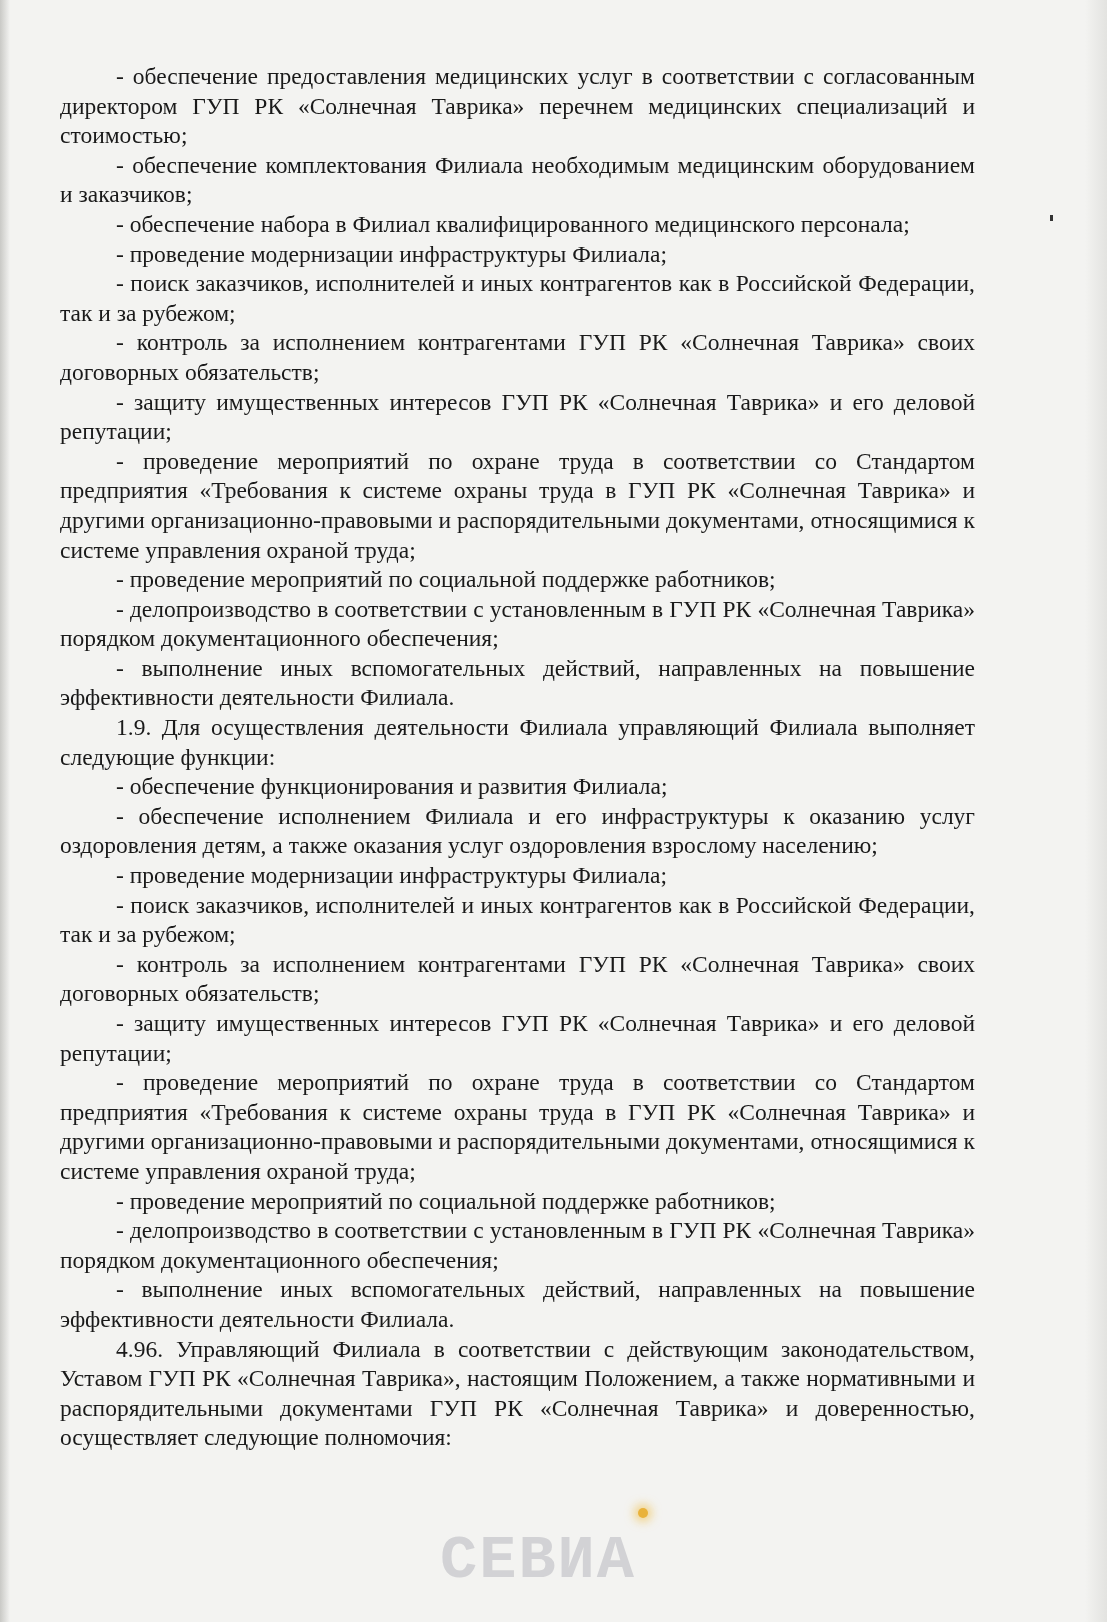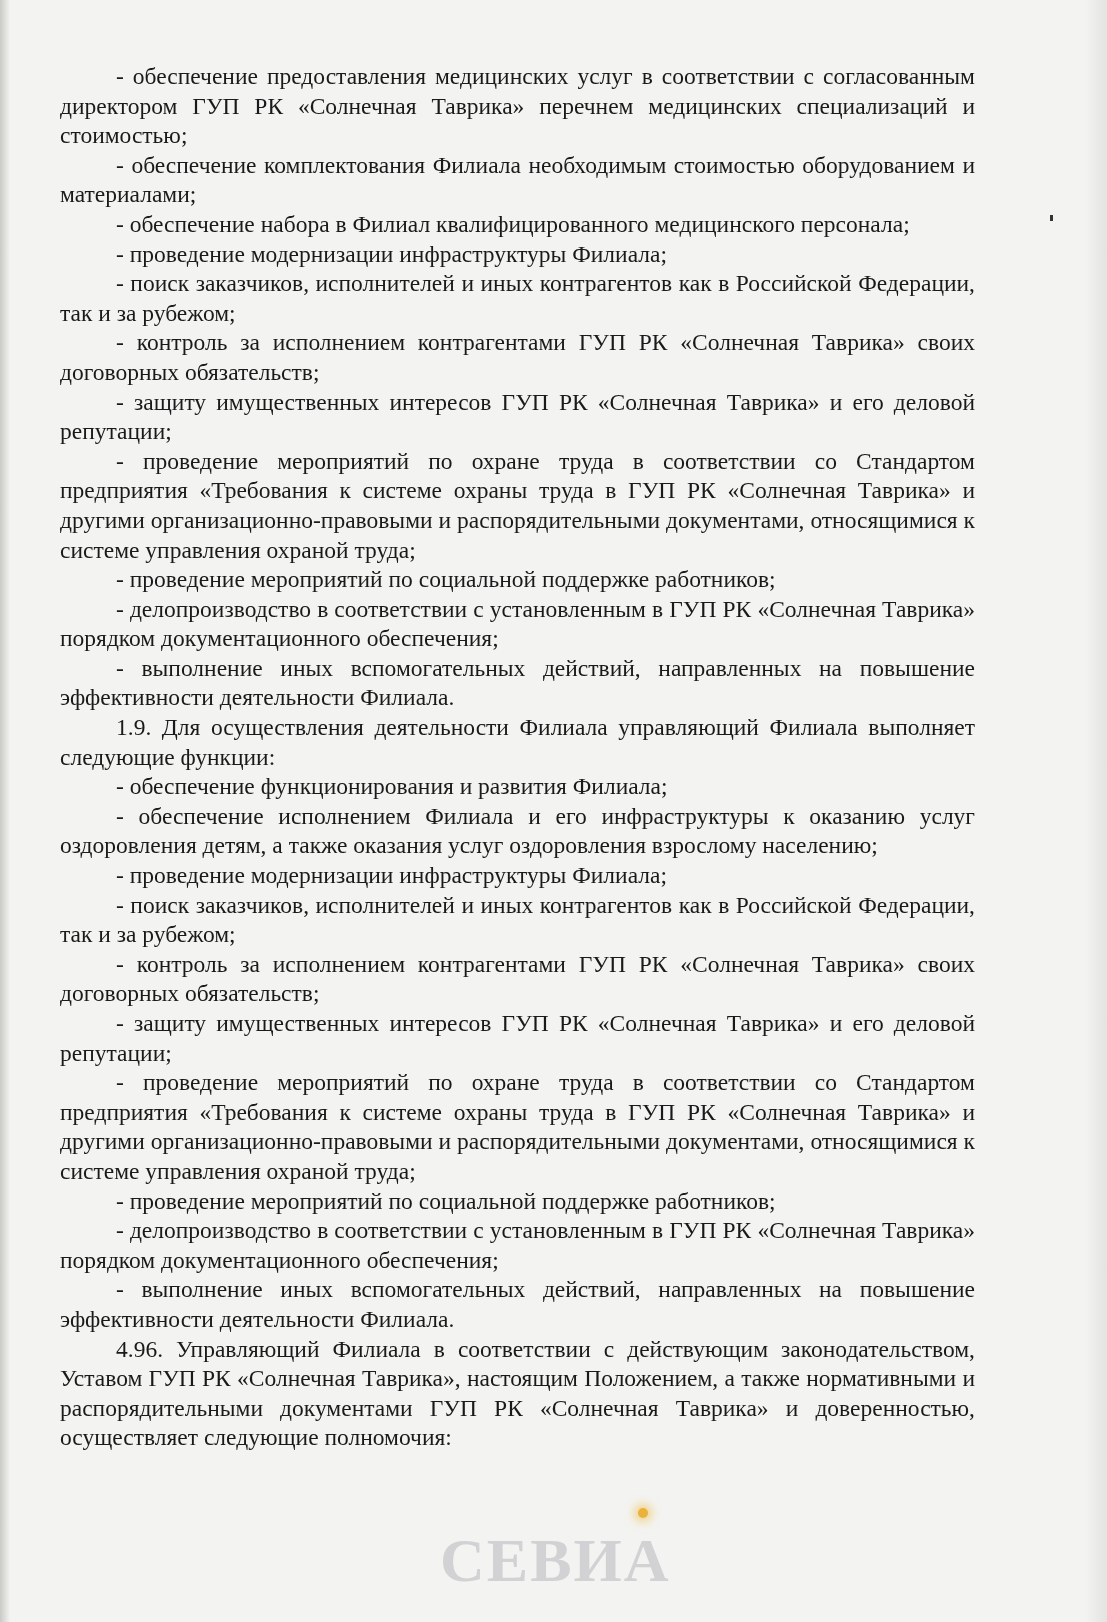--- a/index.html
+++ b/index.html
@@ -19,39 +19,39 @@
     background: linear-gradient(to left, #e3e3e0, #f3f3f1);
   }
   .page {
     position: absolute; left: 60px; top: 62px; width: 915px;
     font-size: 23.5px; line-height: 29.6px;
   }
   .p { margin: 0; text-align: justify; text-align-last: left; }
   .p.indent { text-indent: 56px; }
   .watermark {
     position: absolute; left: 440px; top: 1525px;
-    font-family: Liberation Serif, serif; font-size: 62px; letter-spacing: 2px;
+    font-family: Liberation Mono, monospace; font-size: 62px; letter-spacing: 2px;
     color: rgba(150,150,160,0.35); font-weight: bold;
   }
   .sun {
     position: absolute; left: 638px; top: 1508px; width: 10px; height: 10px;
     border-radius: 50%; background: #e9b23a; box-shadow: 0 0 10px 4px rgba(240,190,70,0.6);
   }
   .dot-mark { position:absolute; left: 1050px; top: 215px; width:3px; height:6px; background:#333; }
 </style>
 </head>
 <body>
 
 <div class="scan-edge-left"></div>
 <div class="scan-edge-right"></div>
 <div class="dot-mark"></div>
 
 <div class="page" id="page">
     <p class="p indent">- обеспечение предоставления медицинских услуг в соответствии с согласованным директором ГУП РК «Солнечная Таврика» перечнем медицинских специализаций и стоимостью;</p>
-    <p class="p indent">- обеспечение комплектования Филиала необходимым стоимостью оборудованием и материалами;</p>
+    <p class="p indent">- обеспечение комплектования Филиала необходимым медицинским оборудованием и заказчиков;</p>
     <p class="p indent">- обеспечение набора в Филиал квалифицированного медицинского персонала;</p>
     <p class="p indent">- проведение модернизации инфраструктуры Филиала;</p>
     <p class="p indent">- поиск заказчиков, исполнителей и иных контрагентов как в Российской Федерации, так и за рубежом;</p>
     <p class="p indent">- контроль за исполнением контрагентами ГУП РК «Солнечная Таврика» своих договорных обязательств;</p>
     <p class="p indent">- защиту имущественных интересов ГУП РК «Солнечная Таврика» и его деловой репутации;</p>
     <p class="p indent">- проведение мероприятий по охране труда в соответствии со Стандартом предприятия «Требования к системе охраны труда в ГУП РК «Солнечная Таврика» и другими организационно-правовыми и распорядительными документами, относящимися к системе управления охраной труда;</p>
     <p class="p indent">- проведение мероприятий по социальной поддержке работников;</p>
     <p class="p indent">- делопроизводство в соответствии с установленным в ГУП РК «Солнечная Таврика» порядком документационного обеспечения;</p>
     <p class="p indent">- выполнение иных вспомогательных действий, направленных на повышение эффективности деятельности Филиала.</p>
     <p class="p indent">1.9. Для осуществления деятельности Филиала управляющий Филиала выполняет следующие функции:</p>

